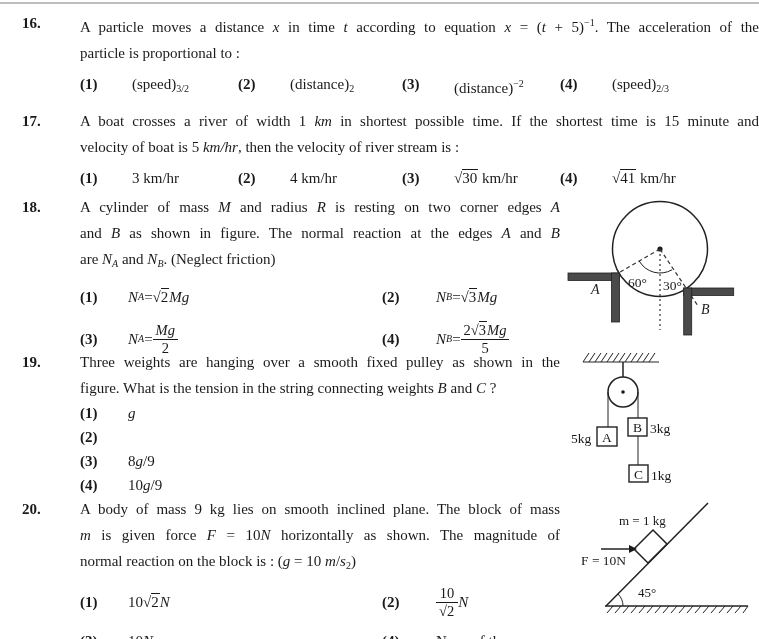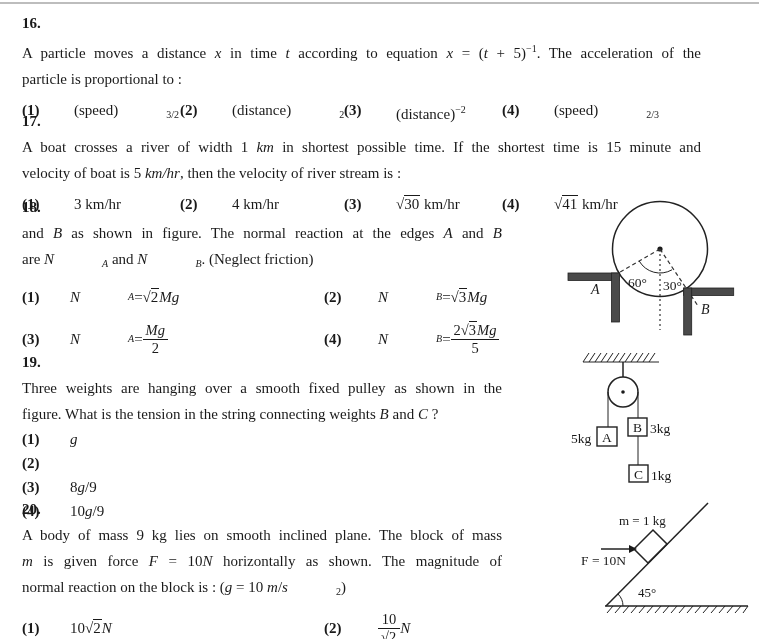--- a/index.html
+++ b/index.html
@@ -2,31 +2,31 @@
 <html><head>
 <meta charset="utf-8">
 <style>
   html,body{margin:0;padding:0;}
   body{
     width:759px;height:639px;position:relative;overflow:hidden;
     background:#ffffff;color:#1a1a1a;
     font-family:"Liberation Serif", serif;
   }
   .topline{position:absolute;top:2px;left:0;width:759px;height:2px;background:#bdbdbd;}
-  .q{position:absolute;left:22px;display:flex;flex-direction:column;}
+  .q{position:absolute;left:22px;display:flex;}
   .qnum{width:58px;font-weight:bold;font-size:15px;line-height:26px;}
   .qbody{font-size:15px;line-height:26px;}
   .w679{width:679px;}
   .w480{width:480px;}
   .qline{margin:0;}
   .just{text-align:justify;text-align-last:justify;}
   .it{font-style:italic;}
   sup,sub{font-size:10px;}
   sup{vertical-align:6px;}
-  sub{vertical-align:-3px;padding-left:48px;}
+  sub{vertical-align:-3px;}
   .sq{white-space:nowrap;}
   .rad{border-top:1.2px solid #1a1a1a;padding:0 1px 0 0;}
   .frac{display:inline-flex;flex-direction:column;text-align:center;vertical-align:middle;line-height:1.12;font-size:14.5px;}
   .fnum{padding:0 3px;}
   .fden{border-top:1.2px solid #1a1a1a;padding:0 3px;}
   .opts-row{display:grid;grid-template-columns:52px 106px 52px 112px 52px 106px 52px 1fr;margin-top:5px;}
   .opts-2col{display:grid;grid-template-columns:48px 254px 54px 1fr;align-items:center;margin-top:2px;}
   .opts-2col .r1{height:36px;display:flex;align-items:center;}
   .opts-2col .r2{height:48px;display:flex;align-items:center;}
   .opts-list .orow{display:grid;grid-template-columns:48px 1fr;line-height:24px;}
@@ -77,20 +77,21 @@
       <span><span class="sq">√<span class="rad">30</span></span> km/hr</span>
       <span class="onum">(4)</span>
       <span><span class="sq">√<span class="rad">41</span></span> km/hr</span>
     </div>
   </div>
 </div>
 
 <div class="q" style="top:194px;">
   <div class="qnum">18.</div>
   <div class="qbody w480">
+    <p class="qline just">A cylinder of mass <span class="it">M</span> and radius <span class="it">R</span> is resting on two corner edges <span class="it">A</span></p>
     <p class="qline just">and <span class="it">B</span> as shown in figure. The normal reaction at the edges <span class="it">A</span> and <span class="it">B</span></p>
     <p class="qline">are <span class="it">N</span><sub class="it">A</sub> and <span class="it">N</span><sub class="it">B</sub>. (Neglect friction)</p>
     <div class="opts-2col">
       <span class="onum r1">(1)</span>
       <span class="r1"><span class="it">N</span><sub class="it">A</sub> = <span class="sq">√<span class="rad">2</span></span><span class="it">Mg</span></span>
       <span class="onum r1">(2)</span>
       <span class="r1"><span class="it">N</span><sub class="it">B</sub> = <span class="sq">√<span class="rad">3</span></span><span class="it">Mg</span></span>
       <span class="onum r2">(3)</span>
       <span class="r2"><span class="it">N</span><sub class="it">A</sub> = <span class="frac">
             <span class="fnum"><span class="it">Mg</span></span>

